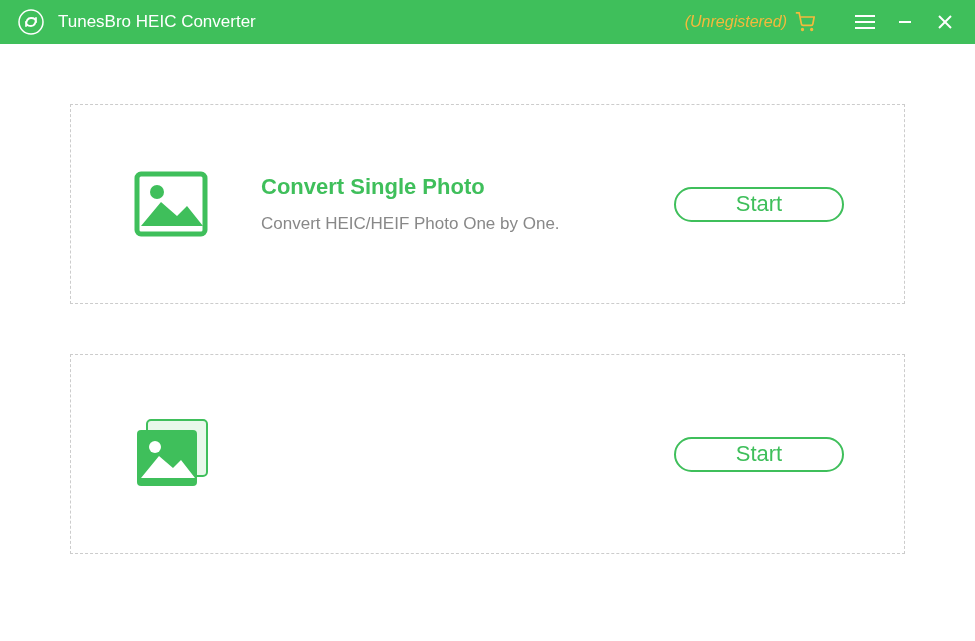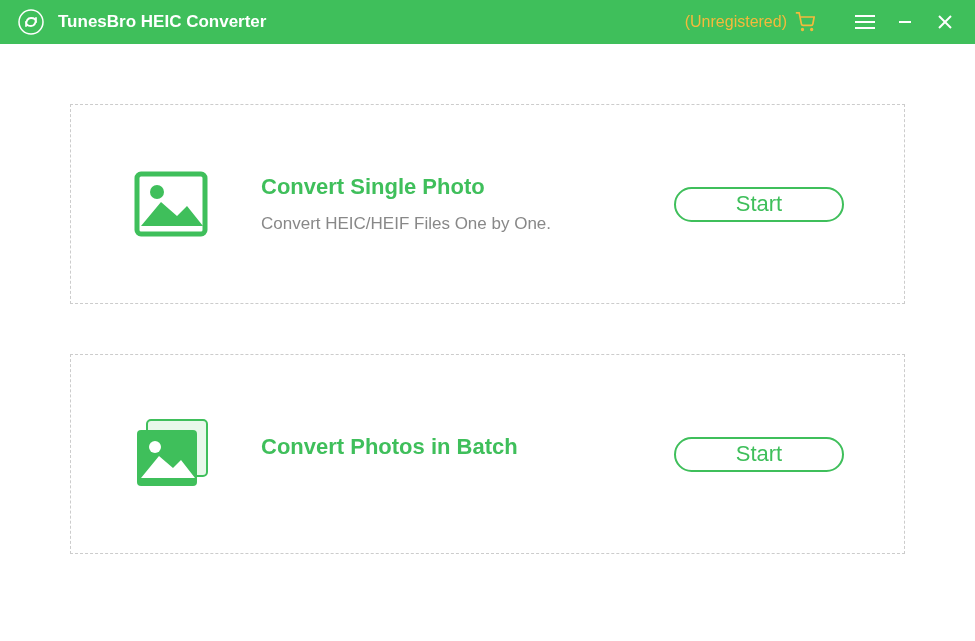--- a/index.html
+++ b/index.html
@@ -39,33 +39,34 @@
       height: 26px;
       margin-left: 8px;
       margin-right: 14px;
       display: flex;
       align-items: center;
       justify-content: center;
     }
 
     .app-title {
       font-size: 17px;
-      font-weight: 700;
+      font-weight: 400;
       color: #ffffff;
       flex: 0 0 auto;
     }
 
     .titlebar-spacer {
       flex: 1;
     }
 
     .unregistered {
       color: #f5b93c;
       font-size: 16px;
       margin-right: 8px;
+      font-style: italic;
     }
 
     .cart-icon {
       width: 20px;
       height: 20px;
       margin-right: 30px;
       display: flex;
       align-items: center;
       justify-content: center;
     }
@@ -200,34 +201,33 @@
     <div class="option-card">
       <div class="card-icon">
         <svg width="80" height="80" viewBox="0 0 80 80">
           <rect x="6" y="10" width="68" height="60" rx="4" fill="none" stroke="#3fbf5b" stroke-width="5"></rect>
           <circle cx="26" cy="28" r="7" fill="#3fbf5b"></circle>
           <path d="M 10 62 L 30 38 L 46 52 L 56 42 L 72 62 Z" fill="#3fbf5b"></path>
         </svg>
       </div>
       <div class="card-text">
         <div class="card-title">Convert Single Photo</div>
-        <div class="card-desc">Convert HEIC/HEIF Files One by One.</div>
+        <div class="card-desc">Convert HEIC/HEIF Photo One by One.</div>
       </div>
       <button class="start-btn">Start</button>
     </div>
 
     <div class="option-card">
       <div class="card-icon">
         <svg width="82" height="82" viewBox="0 0 82 82">
           <rect x="16" y="6" width="60" height="56" rx="4" fill="#e8f8ea" stroke="#3fbf5b" stroke-width="2"></rect>
           <rect x="6" y="16" width="60" height="56" rx="4" fill="#3fbf5b"></rect>
           <circle cx="24" cy="33" r="6" fill="#ffffff"></circle>
           <path d="M 10 64 L 28 42 L 42 54 L 50 46 L 64 64 Z" fill="#ffffff"></path>
         </svg>
       </div>
       <div class="card-text">
-        <div class="card-title">Convert Photos in Batch</div>
       </div>
       <button class="start-btn">Start</button>
     </div>
 
   </div>
 </div>
 
 </body></html>

